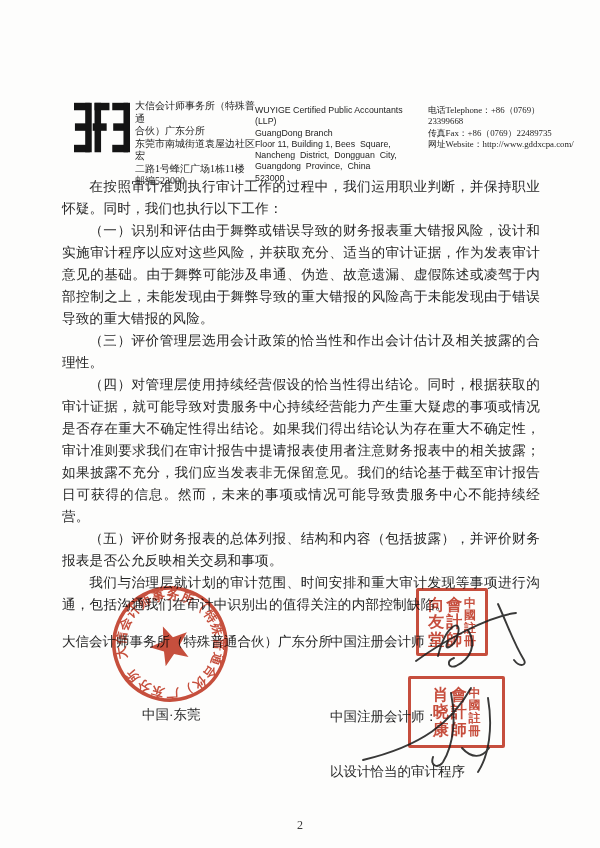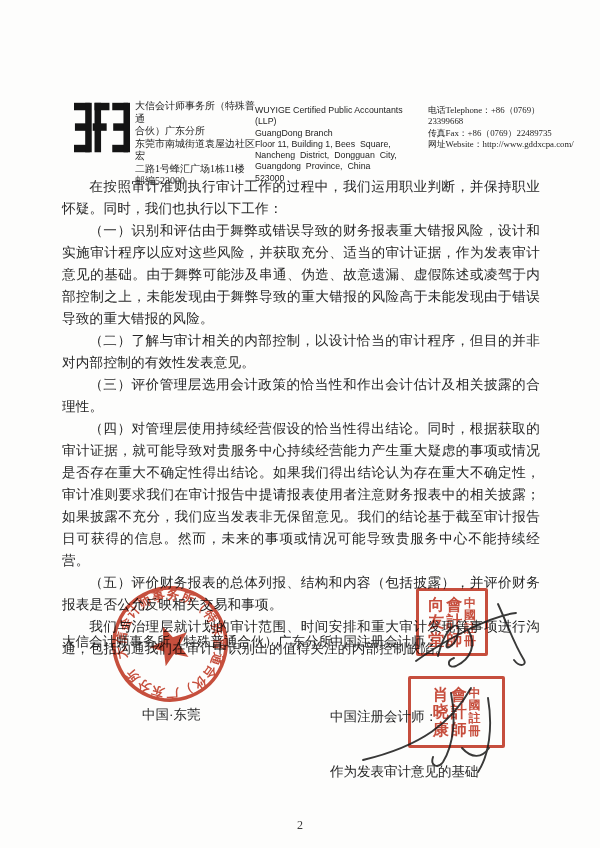--- a/index.html
+++ b/index.html
@@ -87,32 +87,31 @@
       <div class="pre">电话Telephone：+86（0769）</div>
       <div class="pre">23399668</div>
       <div class="pre">传真Fax：+86（0769）22489735</div>
       <div class="pre">网址Website：http://www.gddxcpa.com/</div>
     </div>
   </div>
 
   <div class="body-text">
     <p>在按照审计准则执行审计工作的过程中，我们运用职业判断，并保持职业怀疑。同时，我们也执行以下工作：</p>
     <p>（一）识别和评估由于舞弊或错误导致的财务报表重大错报风险，设计和实施审计程序以应对这些风险，并获取充分、适当的审计证据，作为发表审计意见的基础。由于舞弊可能涉及串通、伪造、故意遗漏、虚假陈述或凌驾于内部控制之上，未能发现由于舞弊导致的重大错报的风险高于未能发现由于错误导致的重大错报的风险。</p>
-    <p>（二）了解与审计相关的内部控制，以设计恰当的审计程序，但目的并非对内部控制的有效性发表意见。</p>
     <p>（三）评价管理层选用会计政策的恰当性和作出会计估计及相关披露的合理性。</p>
     <p>（四）对管理层使用持续经营假设的恰当性得出结论。同时，根据获取的审计证据，就可能导致对贵服务中心持续经营能力产生重大疑虑的事项或情况是否存在重大不确定性得出结论。如果我们得出结论认为存在重大不确定性，审计准则要求我们在审计报告中提请报表使用者注意财务报表中的相关披露；如果披露不充分，我们应当发表非无保留意见。我们的结论基于截至审计报告日可获得的信息。然而，未来的事项或情况可能导致贵服务中心不能持续经营。</p>
     <p>（五）评价财务报表的总体列报、结构和内容（包括披露），并评价财务报表是否公允反映相关交易和事项。</p>
     <p>我们与治理层就计划的审计范围、时间安排和重大审计发现等事项进行沟通，包括沟通我们在审计中识别出的值得关注的内部控制缺陷。</p>
   </div>
 
   <div class="sig-line firm-line">大信会计师事务所（特殊普通合伙）广东分所</div>
   <div class="sig-line location-line">中国·东莞</div>
   <div class="sig-line cpa-label-1">中国注册会计师：</div>
   <div class="sig-line cpa-label-2">中国注册会计师：</div>
-  <div class="sig-line date-line">作为发表审计意见的基础</div>
+  <div class="sig-line date-line">以设计恰当的审计程序</div>
 
   <svg class="round-seal" width="128" height="128" viewBox="0 0 128 128">
     <g transform="rotate(-22 64 64)" fill="none">
       <circle cx="64" cy="64" r="56" stroke="#c3402c" stroke-width="3.6"></circle>
       <path id="ringPath" d="M64,64 m-45,0 a45,45 0 1,1 90,0 a45,45 0 1,1 -90,0"></path>
       <text font-size="12.6" font-weight="bold" fill="#c3402c" letter-spacing="1" font-family="'Liberation Serif','DejaVu Serif',serif">
         <textPath href="#ringPath" startOffset="1%">大信会计师事务所（特殊普通合伙）广东分所</textPath>
       </text>
       <polygon fill="#c3402c" points="64,45 69.2,58.9 84,59.5 72.4,68.7 76.3,83 64,74.8 51.7,83 55.6,68.7 44,59.5 58.8,58.9"></polygon>
     </g>

